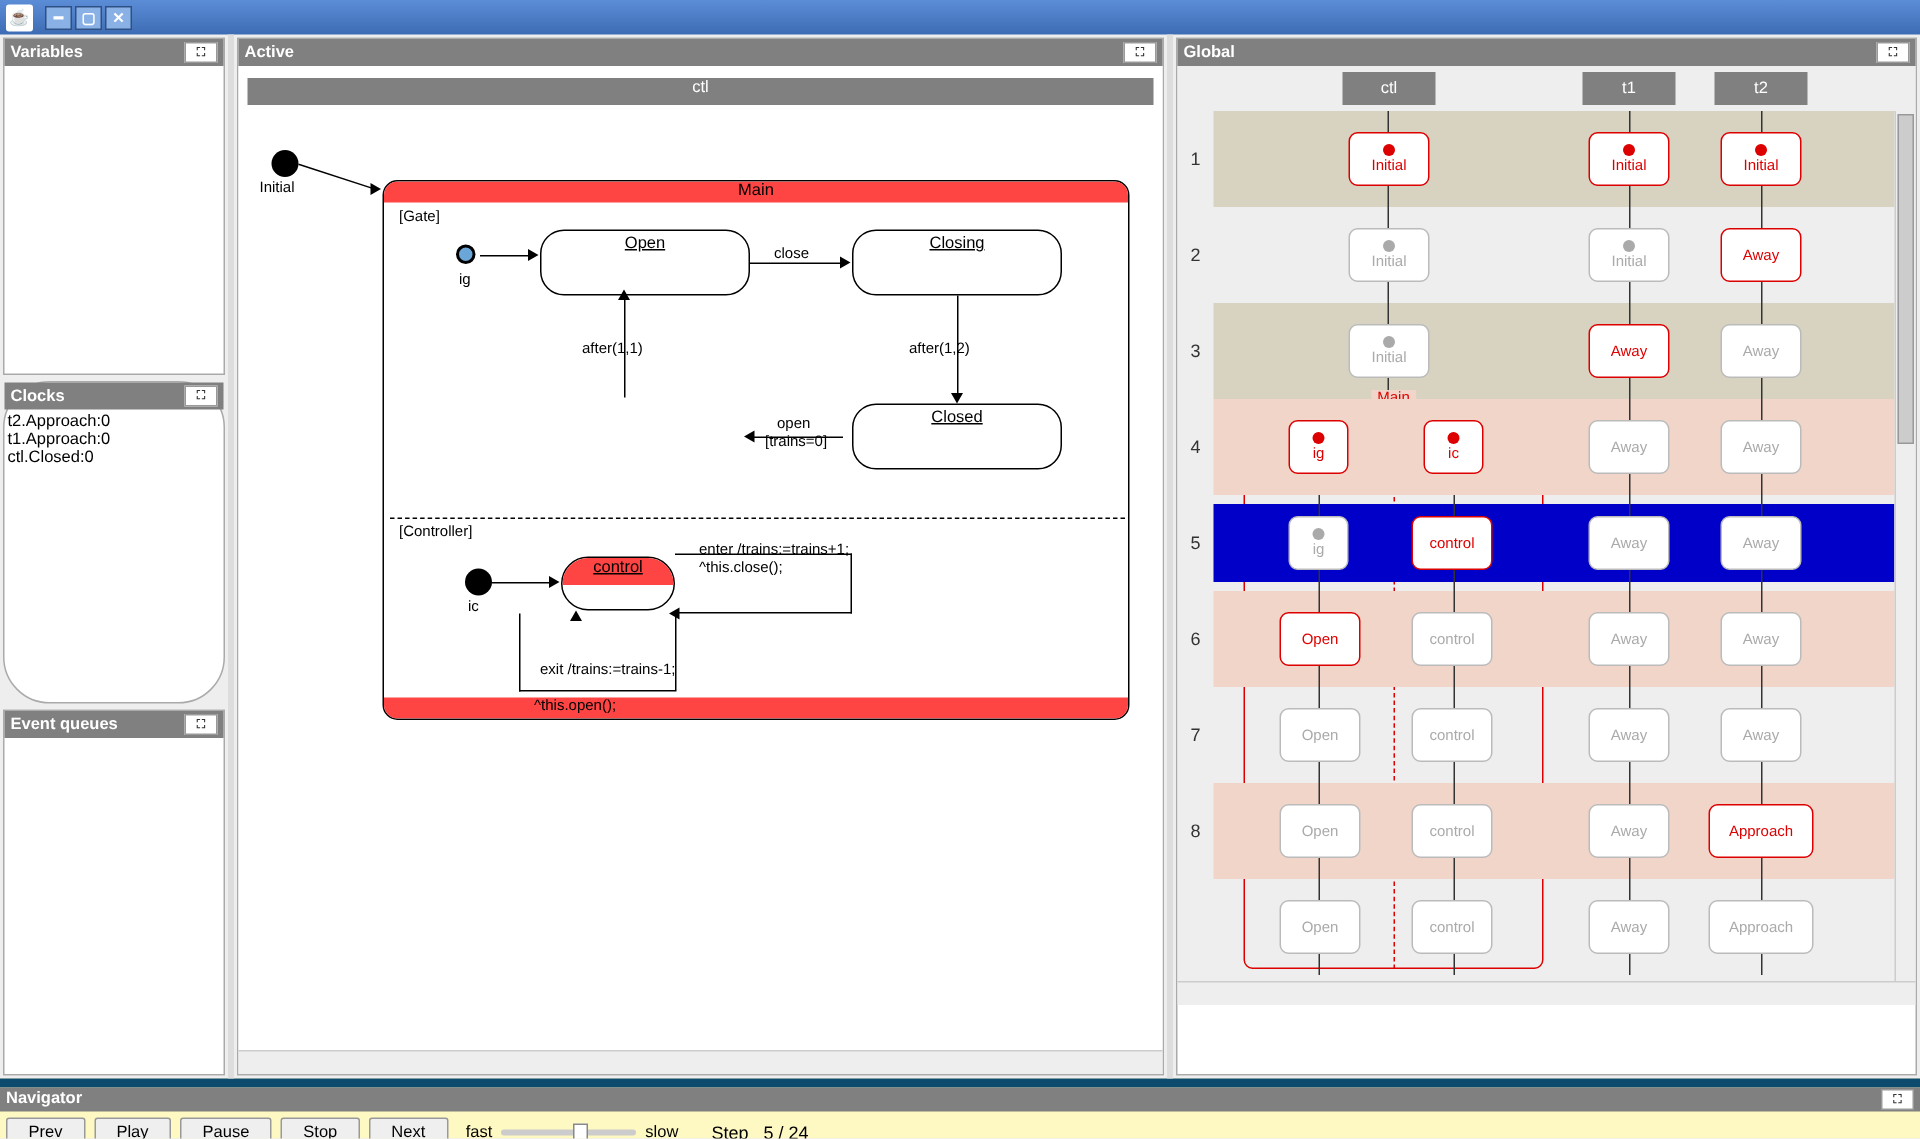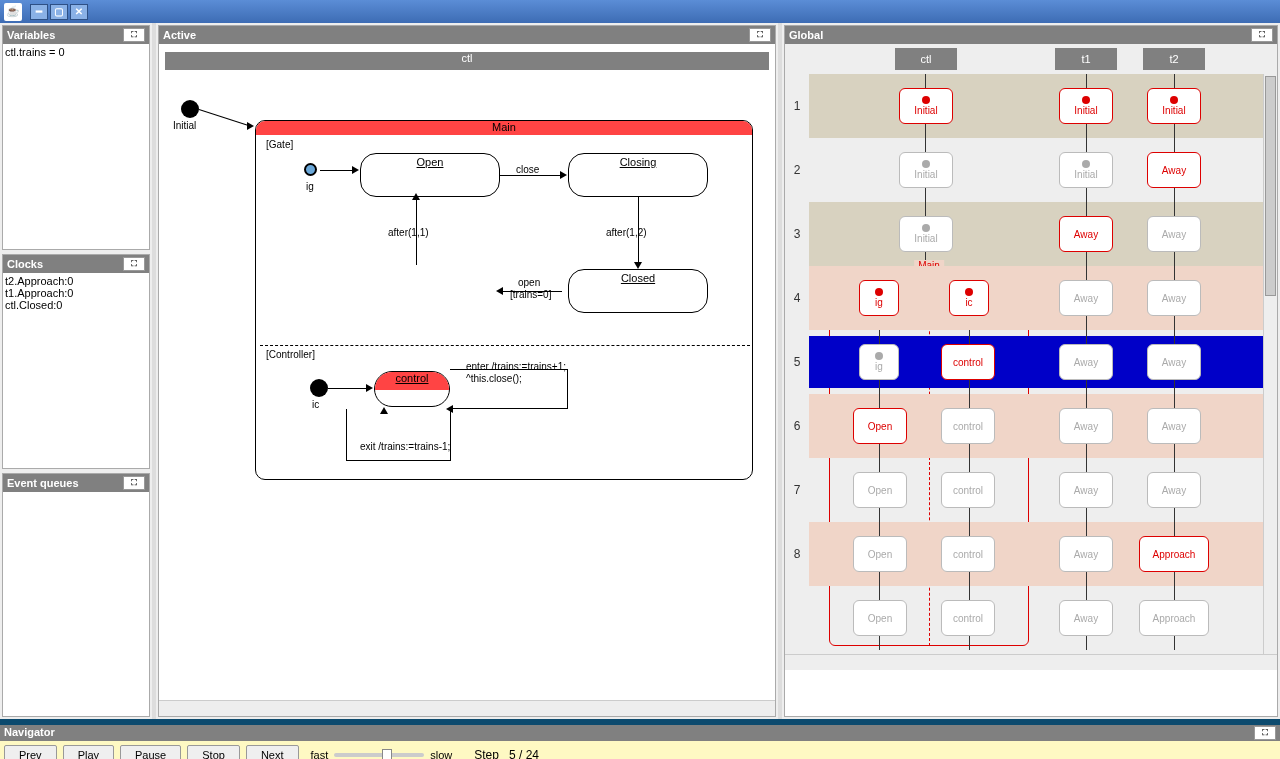--- a/index.html
+++ b/index.html
@@ -9,21 +9,21 @@
 .titlebar .title { flex:1; text-align:center; }
 .winbtns { display:flex; gap:2px;}
 .winbtn { width:18px;height:16px;background:#8ab1e6;border:1px solid #2e5085; display:flex;align-items:center;justify-content:center;color:#fff; font-size:10px;}
 .main-area { display:flex; height:696px; }
 .left-col { width:156px; display:flex; flex-direction:column; border-right:4px solid #ddd;}
 .panel { display:flex; flex-direction:column; background:#fff; border:1px solid #aaa; margin:2px;}
 .panel-header { height:18px; background:#808080; color:#fff; display:flex; align-items:center; padding:0 4px; font-size:11px; font-weight:bold; justify-content:space-between;}
 .expand-btn { width:22px;height:14px; background:#fff; border:1px solid #999; display:flex;align-items:center;justify-content:center; font-size:8px; color:#333;}
 .panel-body { flex:1; overflow:auto; font-size:11px; padding:2px; }
 .variables-panel { height:225px; }
-.clocks-panel { height:215px; }
+.clocks-panel { height:215px;border-radius:31px; }
 .eventq-panel { flex:1; }
 .mid-col { width:622px; display:flex; flex-direction:column;}
 .mid-panel { flex:1; margin:2px; border:1px solid #aaa; background:#fff; display:flex; flex-direction:column;}
 .canvas-wrap { flex:1; overflow:auto; background:#fff; position:relative;}
 .hscroll { height:16px; background:#eee; border-top:1px solid #ccc;}
 .right-col { flex:1; display:flex; flex-direction:column;}
 .navigator { height:40px; background:#fef9c3; border-top:6px solid #0c4a6e;}
 .nav-header { height:16px; background:#808080; color:#fff; font-size:11px; font-weight:bold; padding:1px 4px; display:flex; justify-content:space-between;}
 .nav-controls { display:flex; align-items:center; gap:6px; padding:4px;}
 .nav-btn { padding:3px 14px; background:#efefef; border:1px solid #999; font-size:11px; border-radius:2px;}
@@ -85,23 +85,20 @@
 </div>
 
 <div class="main-area">
 
   <div class="left-col">
     <div class="panel variables-panel">
       <div class="panel-header">
         <span>Variables</span>
         <div class="expand-btn">⛶</div>
       </div>
-      <div class="panel-body">
-        <div>ctl.trains = 0</div>
-      </div>
     </div>
     <div class="panel clocks-panel">
       <div class="panel-header">
         <span>Clocks</span>
         <div class="expand-btn">⛶</div>
       </div>
       <div class="panel-body">
         <div>t2.Approach:0</div>
         <div>t1.Approach:0</div>
         <div>ctl.Closed:0</div>
@@ -180,20 +177,21 @@
             <div style="position:absolute; left:194px; top:248px; width:118px; height:40px; border:1px solid #000; border-left:none;"></div>
             <div class="arrowhead-l" style="left:190px;top:284px;"></div>
             <div class="label" style="left:210px;top:240px;">enter /trains:=trains+1;</div>
             <div class="label" style="left:210px;top:252px;">^this.close();</div>
 
             <div style="position:absolute; left:90px; top:288px; width:104px; height:52px; border:1px solid #000; border-top:none; border-right:none;"></div>
             <div class="arrow-v" style="left:194px;top:288px;height:52px;"></div>
             <div class="arrowhead-u" style="left:124px;top:286px;"></div>
             <div class="label" style="left:104px;top:320px;">exit /trains:=trains-1;</div>
 
+            <div class="main-bot">^this.open();</div>
           </div>
         </div>
       </div>
       <div class="hscroll"></div>
     </div>
   </div>
 
   <div class="split-bar"></div>
 
   <div class="right-col">

